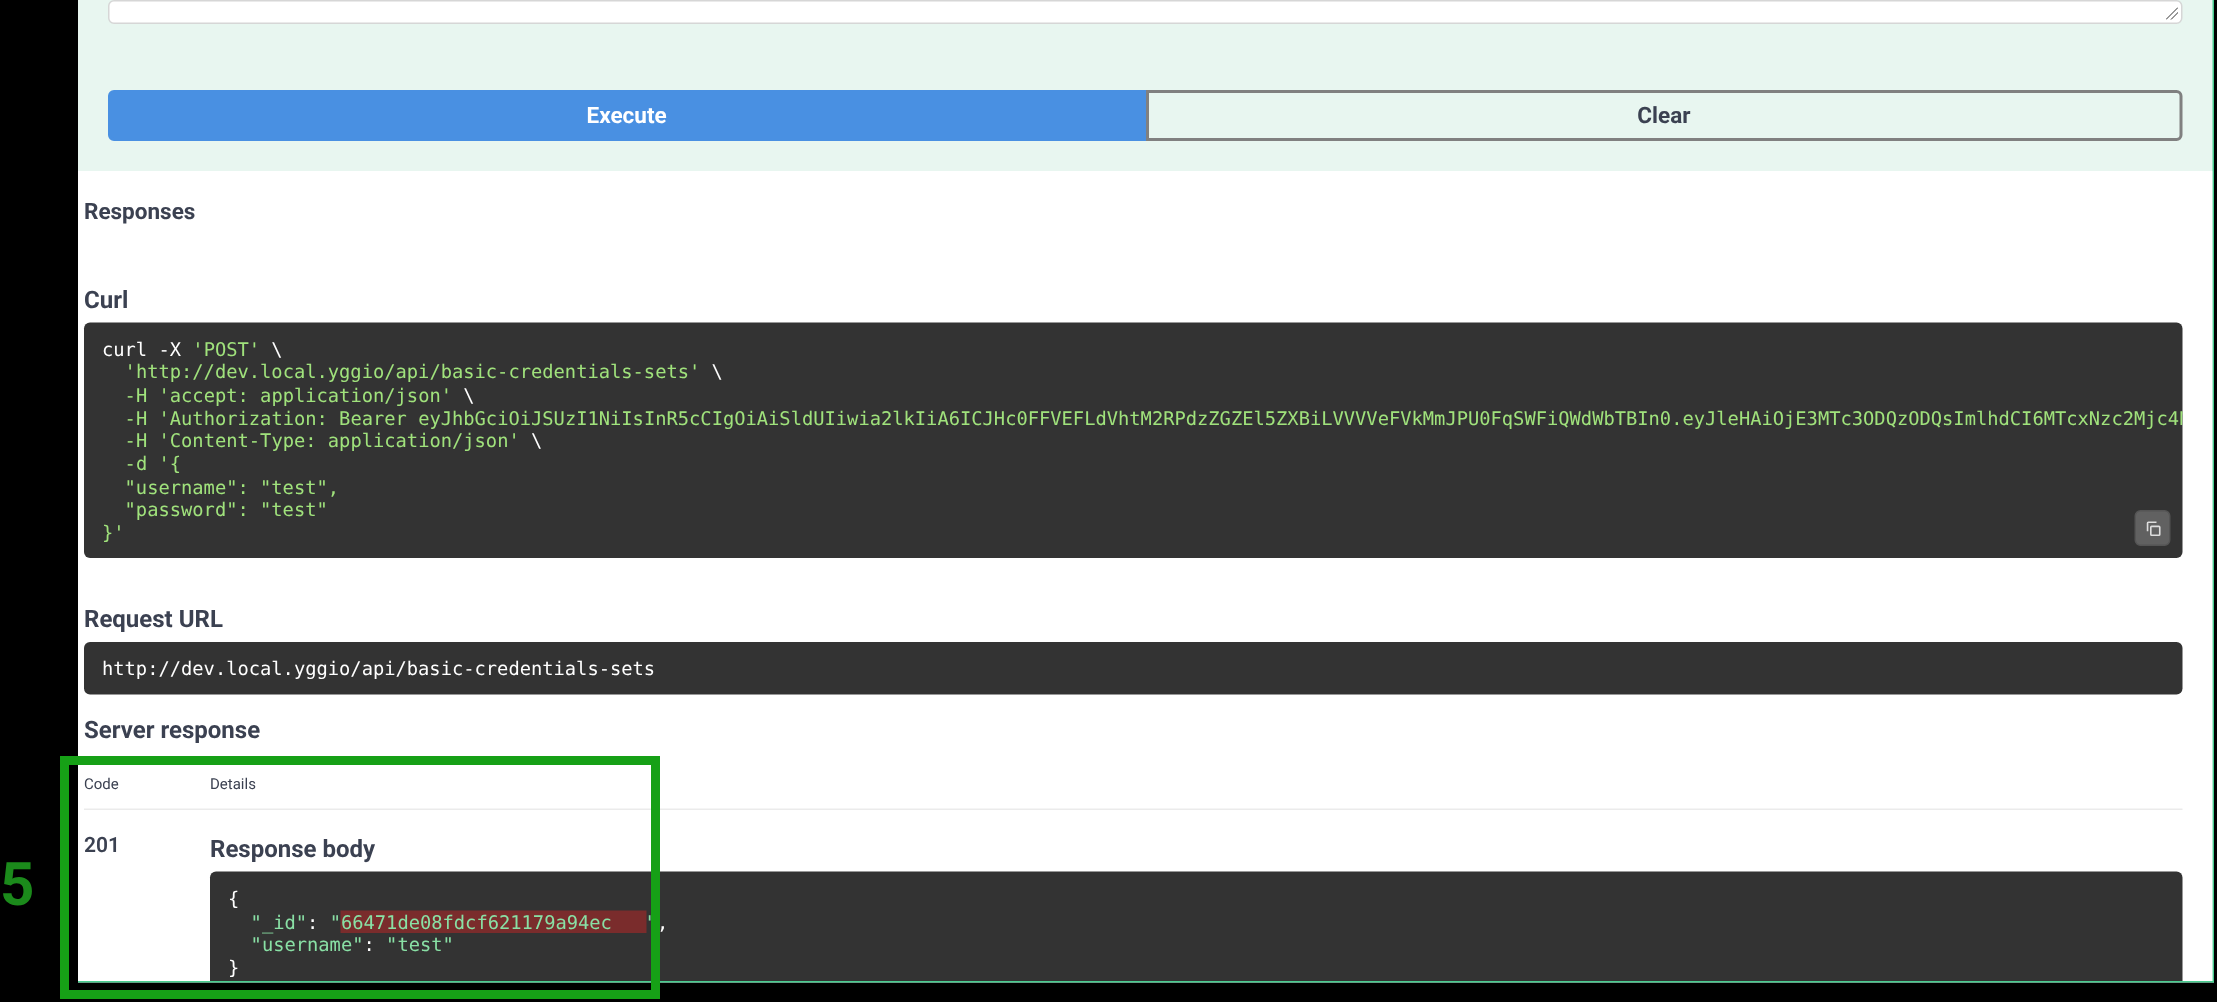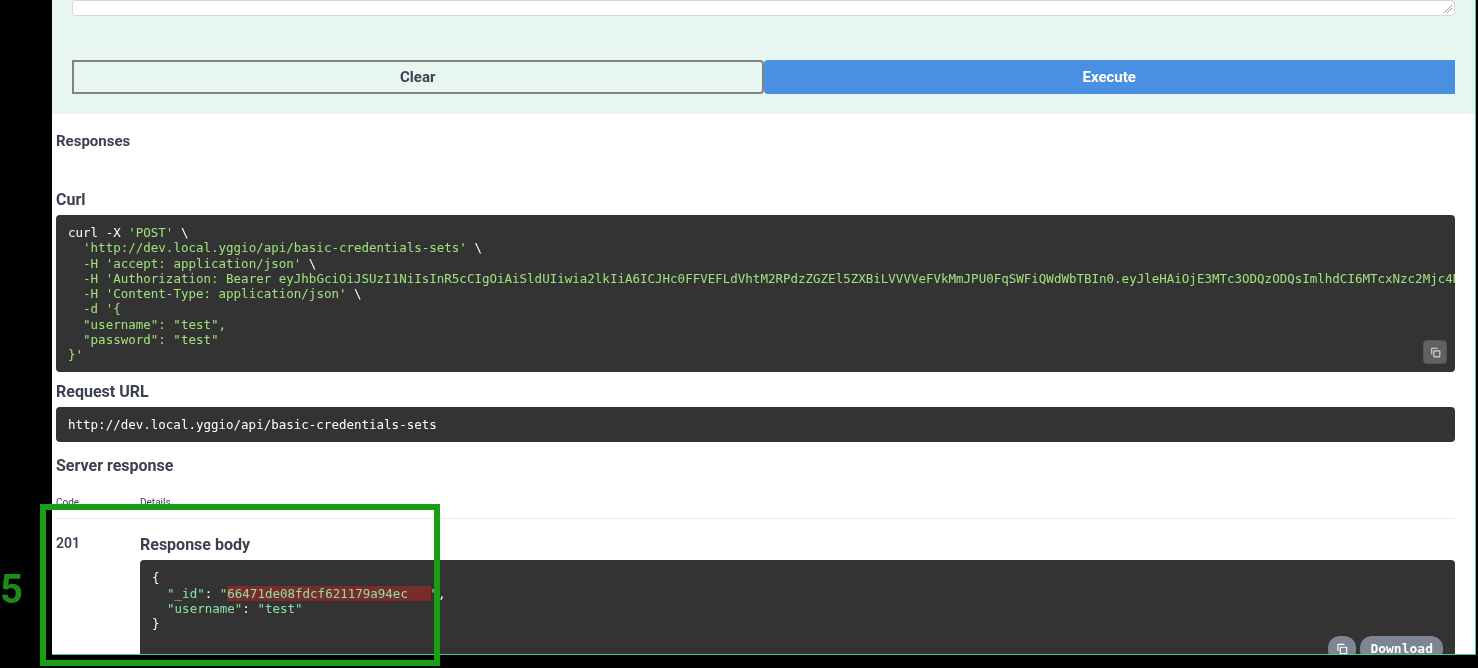--- a/index.html
+++ b/index.html
@@ -230,43 +230,43 @@
 <div class="page">
   <div class="left-marker">5</div>
 
   <div class="content-col">
     <div class="swagger-surface">
 
       <div class="top-area">
         <div class="textarea-stub"></div>
 
         <div class="btn-row">
+          <div class="btn btn-execute">Execute</div>
           <div class="btn btn-clear">Clear</div>
-          <div class="btn btn-execute">Execute</div>
         </div>
       </div>
 
       <div class="responses-section">
         <div class="responses-heading">Responses</div>
 
         <div class="section-label">Curl</div>
         <div class="code-block"><span class="tok-cmd">curl -X </span><span class="tok-str">'<span>POST</span>'</span> \
   <span class="tok-str">'<span>http://dev.local.yggio/api/basic-credentials-sets</span>'</span> \
   <span class="tok-flag">-H</span> <span class="tok-str">'<span>accept: application/json</span>'</span> \
   <span class="tok-flag">-H</span> <span class="tok-str">'<span>Authorization: Bearer eyJhbGciOiJSUzI1NiIsInR5cCIgOiAiSldUIiwia2lkIiA6ICJHc0FFVEFLdVhtM2RPdzZGZEl5ZXBiLVVVVeFVkMmJPU0FqSWFiQWdWbTBIn0.eyJleHAiOjE3MTc3ODQzODQsImlhdCI6MTcxNzc2Mjc4NCwiY...</span></span>
   <span class="tok-flag">-H</span> <span class="tok-str">'<span>Content-Type: application/json</span>'</span> \
   <span class="tok-flag">-d</span> <span class="tok-str">'{
   "username": "test",
   "password": "test"
 }'</span><div class="copy-btn"><svg viewBox="0 0 24 24" fill="none" stroke="#ddd" stroke-width="2">
                 <rect x="9" y="9" width="11" height="11" rx="1"></rect>
                 <path d="M5 15V5a1 1 0 0 1 1-1h10"></path>
               </svg></div></div>
 
-        <div class="section-label" style="margin-top:10px">Request URL</div>
+        <div class="section-label" style="margin-top:31px">Request URL</div>
         <div class="request-url-block">http://dev.local.yggio/api/basic-credentials-sets</div>
 
         <div class="section-label" style="margin-top:14px">Server response</div>
 
         <div class="columns-header">
           <div class="col-code-h">Code</div>
           <div class="col-det-h">Details</div>
         </div>
 
         <div class="response-row">

